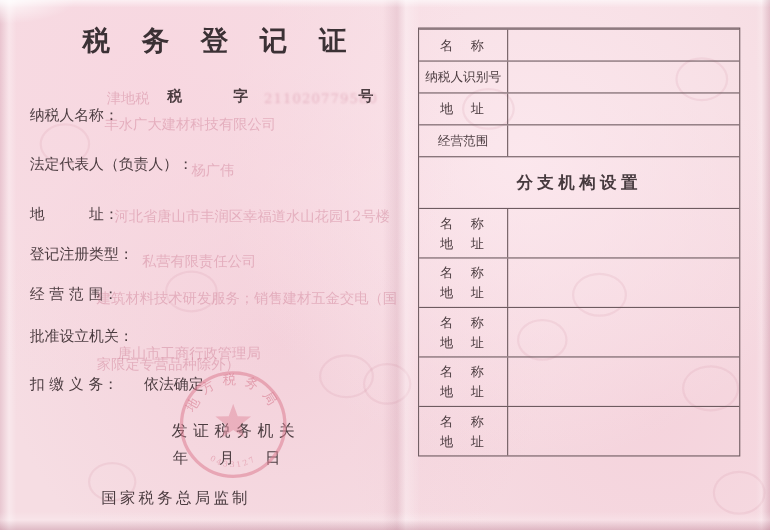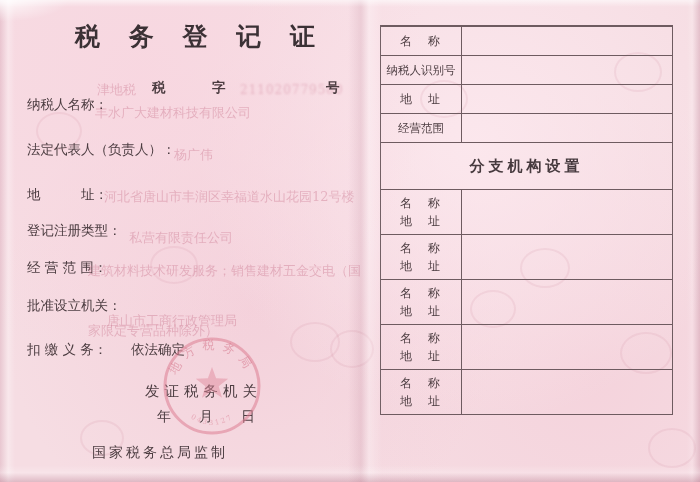--- a/index.html
+++ b/index.html
@@ -96,21 +96,21 @@
   <span class="abs lbl" style="left:27px;top:259px;">经 营 范 围：</span>
   <span class="abs faint" style="left:88px;top:262px;">建筑材料技术研发服务；销售建材五金交电（国</span>
   <span class="abs faint" style="left:88px;top:282px;margin-top:40px;">家限定专营品种除外）</span>
 
   <span class="abs lbl" style="left:27px;top:297px;">批准设立机关：</span>
   <span class="abs lbl" style="left:27px;top:341px;">扣 缴 义 务：</span>
 
   <span class="abs faint" style="left:107px;top:312px;">唐山市工商行政管理局</span>
   <span class="abs lbl" style="left:131px;top:341px;">依法确定</span>
 
-  <span class="abs lbl ls5" style="left:145px;top:382px;font-size:14.5px;">发证税务机关</span>
+  <span class="abs lbl ls5" style="left:156px;top:382px;font-size:14.5px;">发证税务机关</span>
   <span class="abs lbl" style="left:157px;top:408px;font-size:14px;">年　　月　　日</span>
   <span class="abs lbl ls3" style="left:92px;top:444px;font-size:14px;">国家税务总局监制</span>
 
   <svg class="seal" viewBox="0 0 106 106">
     <circle cx="53" cy="53" r="47" fill="none" stroke="rgba(221,125,146,0.55)" stroke-width="3"></circle>
     <polygon points="53,34 57.1,45.3 69.2,45.7 59.7,53.2 63,64.8 53,58 43,64.8 46.3,53.2 36.8,45.7 48.9,45.3" fill="rgba(224,136,154,0.48)"></polygon>
     <path id="sealArc" d="M 16,53 A 37,37 0 0 1 90,53" fill="none"></path>
     <text font-size="12" fill="rgba(214,116,138,0.55)" letter-spacing="7" font-family="DejaVu Serif, serif">
       <textPath href="#sealArc" startOffset="50%" text-anchor="middle">地方税务局</textPath>
     </text>

